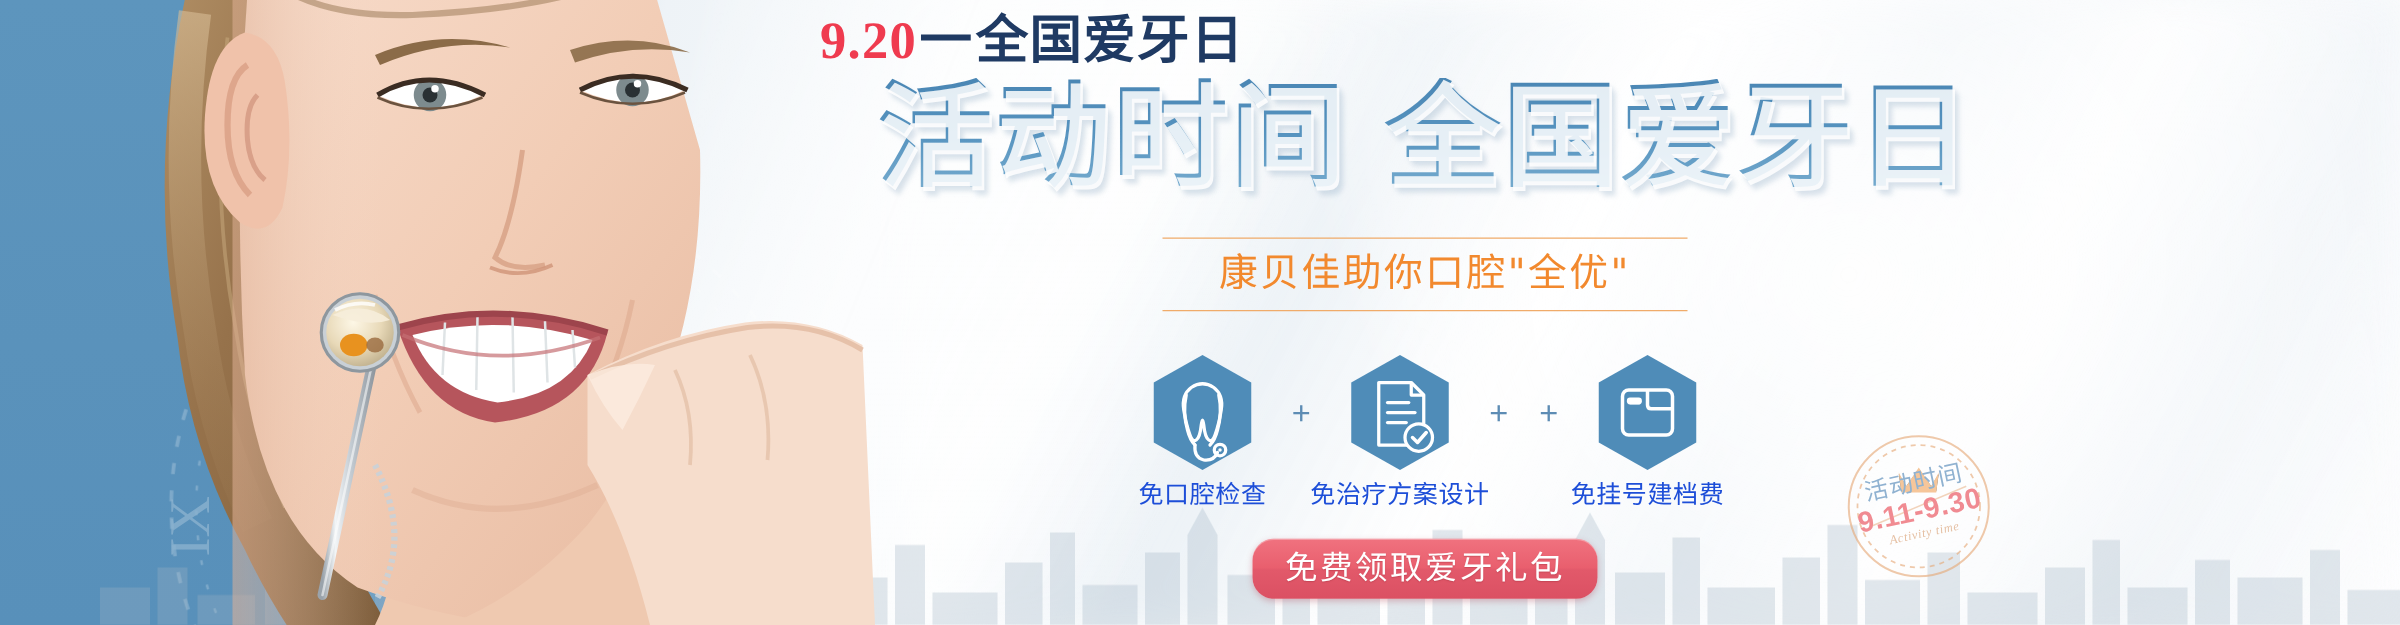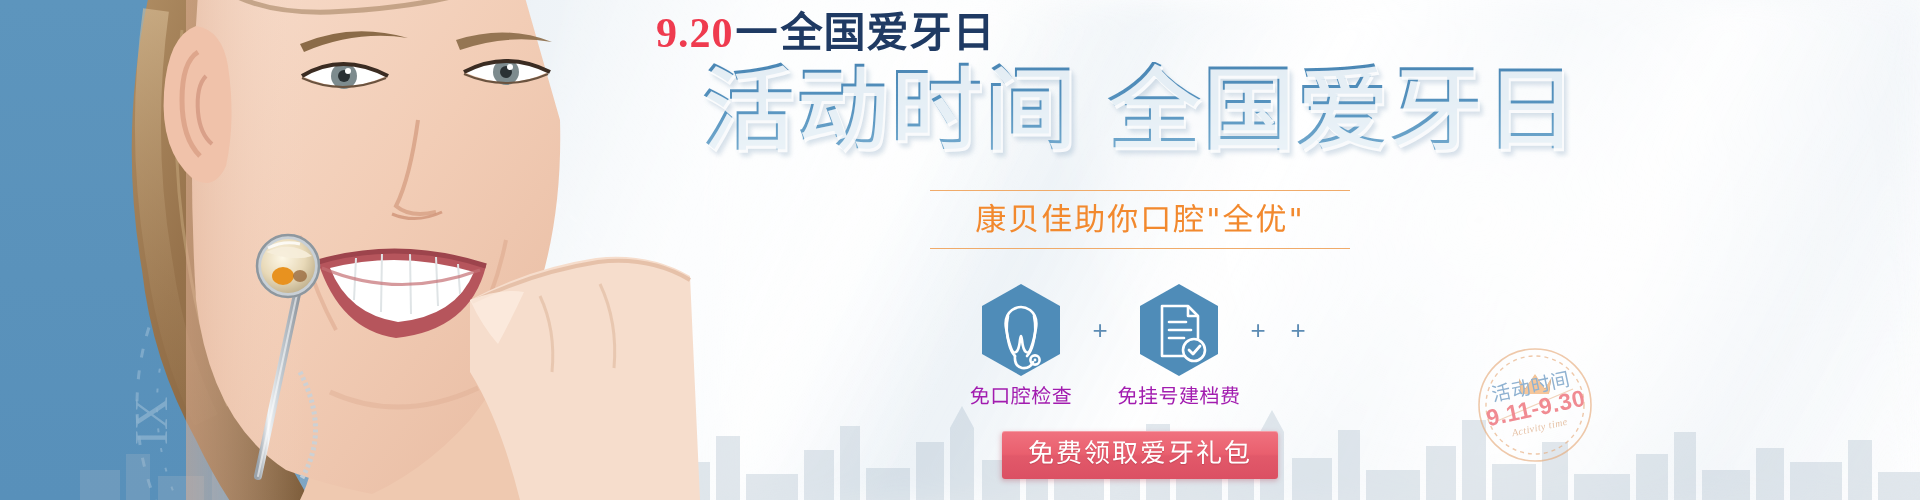--- a/index.html
+++ b/index.html
@@ -152,21 +152,21 @@
     align-items:flex-start;
     justify-content:center;
   }
   .feature { width:118px; display:flex; flex-direction:column; align-items:center; }
   .hexwrap { width:86px; height:96px; position:relative; }
   .hexwrap svg { width:86px; height:96px; display:block; }
   .feature-label {
     margin-top:8px;
     font-size:20px;
     line-height:1;
-    color:#a21caf;
+    color:#1d4ed8;
     white-space:nowrap;
     letter-spacing:.5px;
     font-family:Liberation Sans, sans-serif;
     text-align:center;
   }
   .plus {
     width:40px;
     text-align:center;
     color:#5d8cb4;
     font-size:26px;
@@ -175,30 +175,30 @@
     font-family:"Liberation Sans",sans-serif;
   }
 
   
   .cta {
     position:absolute; top:431px; left:50%;
     transform:translateX(-50%);
     display:block;
     padding:10px 26px 12px 26px;
     border:none;
-    border-radius:3px;
+    border-radius:17px;
     background:linear-gradient(180deg,#f0727f 0%,#e95f6e 48%,#e2596a 52%,#db5063 100%);
     box-shadow:0 2px 5px rgba(180,70,85,.35), inset 0 1px 0 rgba(255,255,255,.3);
     color:#ffffff;
     font-size:26px;
     line-height:1;
     letter-spacing:2px;
     white-space:nowrap;
     cursor:pointer;
-    font-family:Liberation Serif, serif;
+    font-family:Liberation Sans, sans-serif;
     text-shadow:0 1px 1px rgba(150,40,55,.35);
   }
 
   
   .stamp {
     position:absolute; left:1475px; top:345px;
     width:120px; height:120px;
     opacity:.62;
   }
   .stamp svg { position:absolute; inset:0; width:120px; height:120px; }
@@ -490,28 +490,42 @@
             </g>
             <g stroke="#ffffff" stroke-width="2.6" stroke-linecap="round">
               <line x1="33" y1="40" x2="50" y2="40"></line>
               <line x1="33" y1="48" x2="55" y2="48"></line>
               <line x1="33" y1="56" x2="48" y2="56"></line>
             </g>
             <circle cx="58" cy="68" r="11" fill="#4f8cb8" stroke="#ffffff" stroke-width="2.6"></circle>
             <path d="M53 68 L57 72 L64 64" fill="none" stroke="#ffffff" stroke-width="2.8" stroke-linecap="round" stroke-linejoin="round"></path>
           </svg>
         </div>
+        <div class="feature-label">免治疗方案设计</div>
+      </div>
+
+      <div class="plus">+</div>
+
+
+      <div class="plus">+</div>
+
+      <div class="feature">
+        <div class="hexwrap">
+          <svg viewBox="0 0 86 96" xmlns="http://www.w3.org/2000/svg">
+            <polygon points="43,2 82,24 82,72 43,94 4,72 4,24" fill="#4f8cb8"></polygon>
+            <g fill="none" stroke="#ffffff" stroke-width="2.8" stroke-linejoin="round">
+              <rect x="23" y="30" width="40" height="36" rx="5"></rect>
+              <path d="M43 30 L43 42 Q43 45 46 45 L63 45"></path>
+              <path d="M29 40 L37 40"></path>
+            </g>
+            <rect x="26.5" y="36" width="12" height="5.5" rx="2.5" fill="#ffffff"></rect>
+          </svg>
+        </div>
         <div class="feature-label">免挂号建档费</div>
       </div>
-
-      <div class="plus">+</div>
-
-
-      <div class="plus">+</div>
-
 
     </div>
 
     <button class="cta">免费领取爱牙礼包</button>
   </div>
 
   <div class="stamp">
     <svg viewBox="0 0 120 120" xmlns="http://www.w3.org/2000/svg">
       <circle cx="60" cy="60" r="56" fill="none" stroke="#e6a877" stroke-width="1.6"></circle>
       <circle cx="60" cy="60" r="49" fill="none" stroke="#e6a877" stroke-width="1.4" stroke-dasharray="4 4"></circle>

